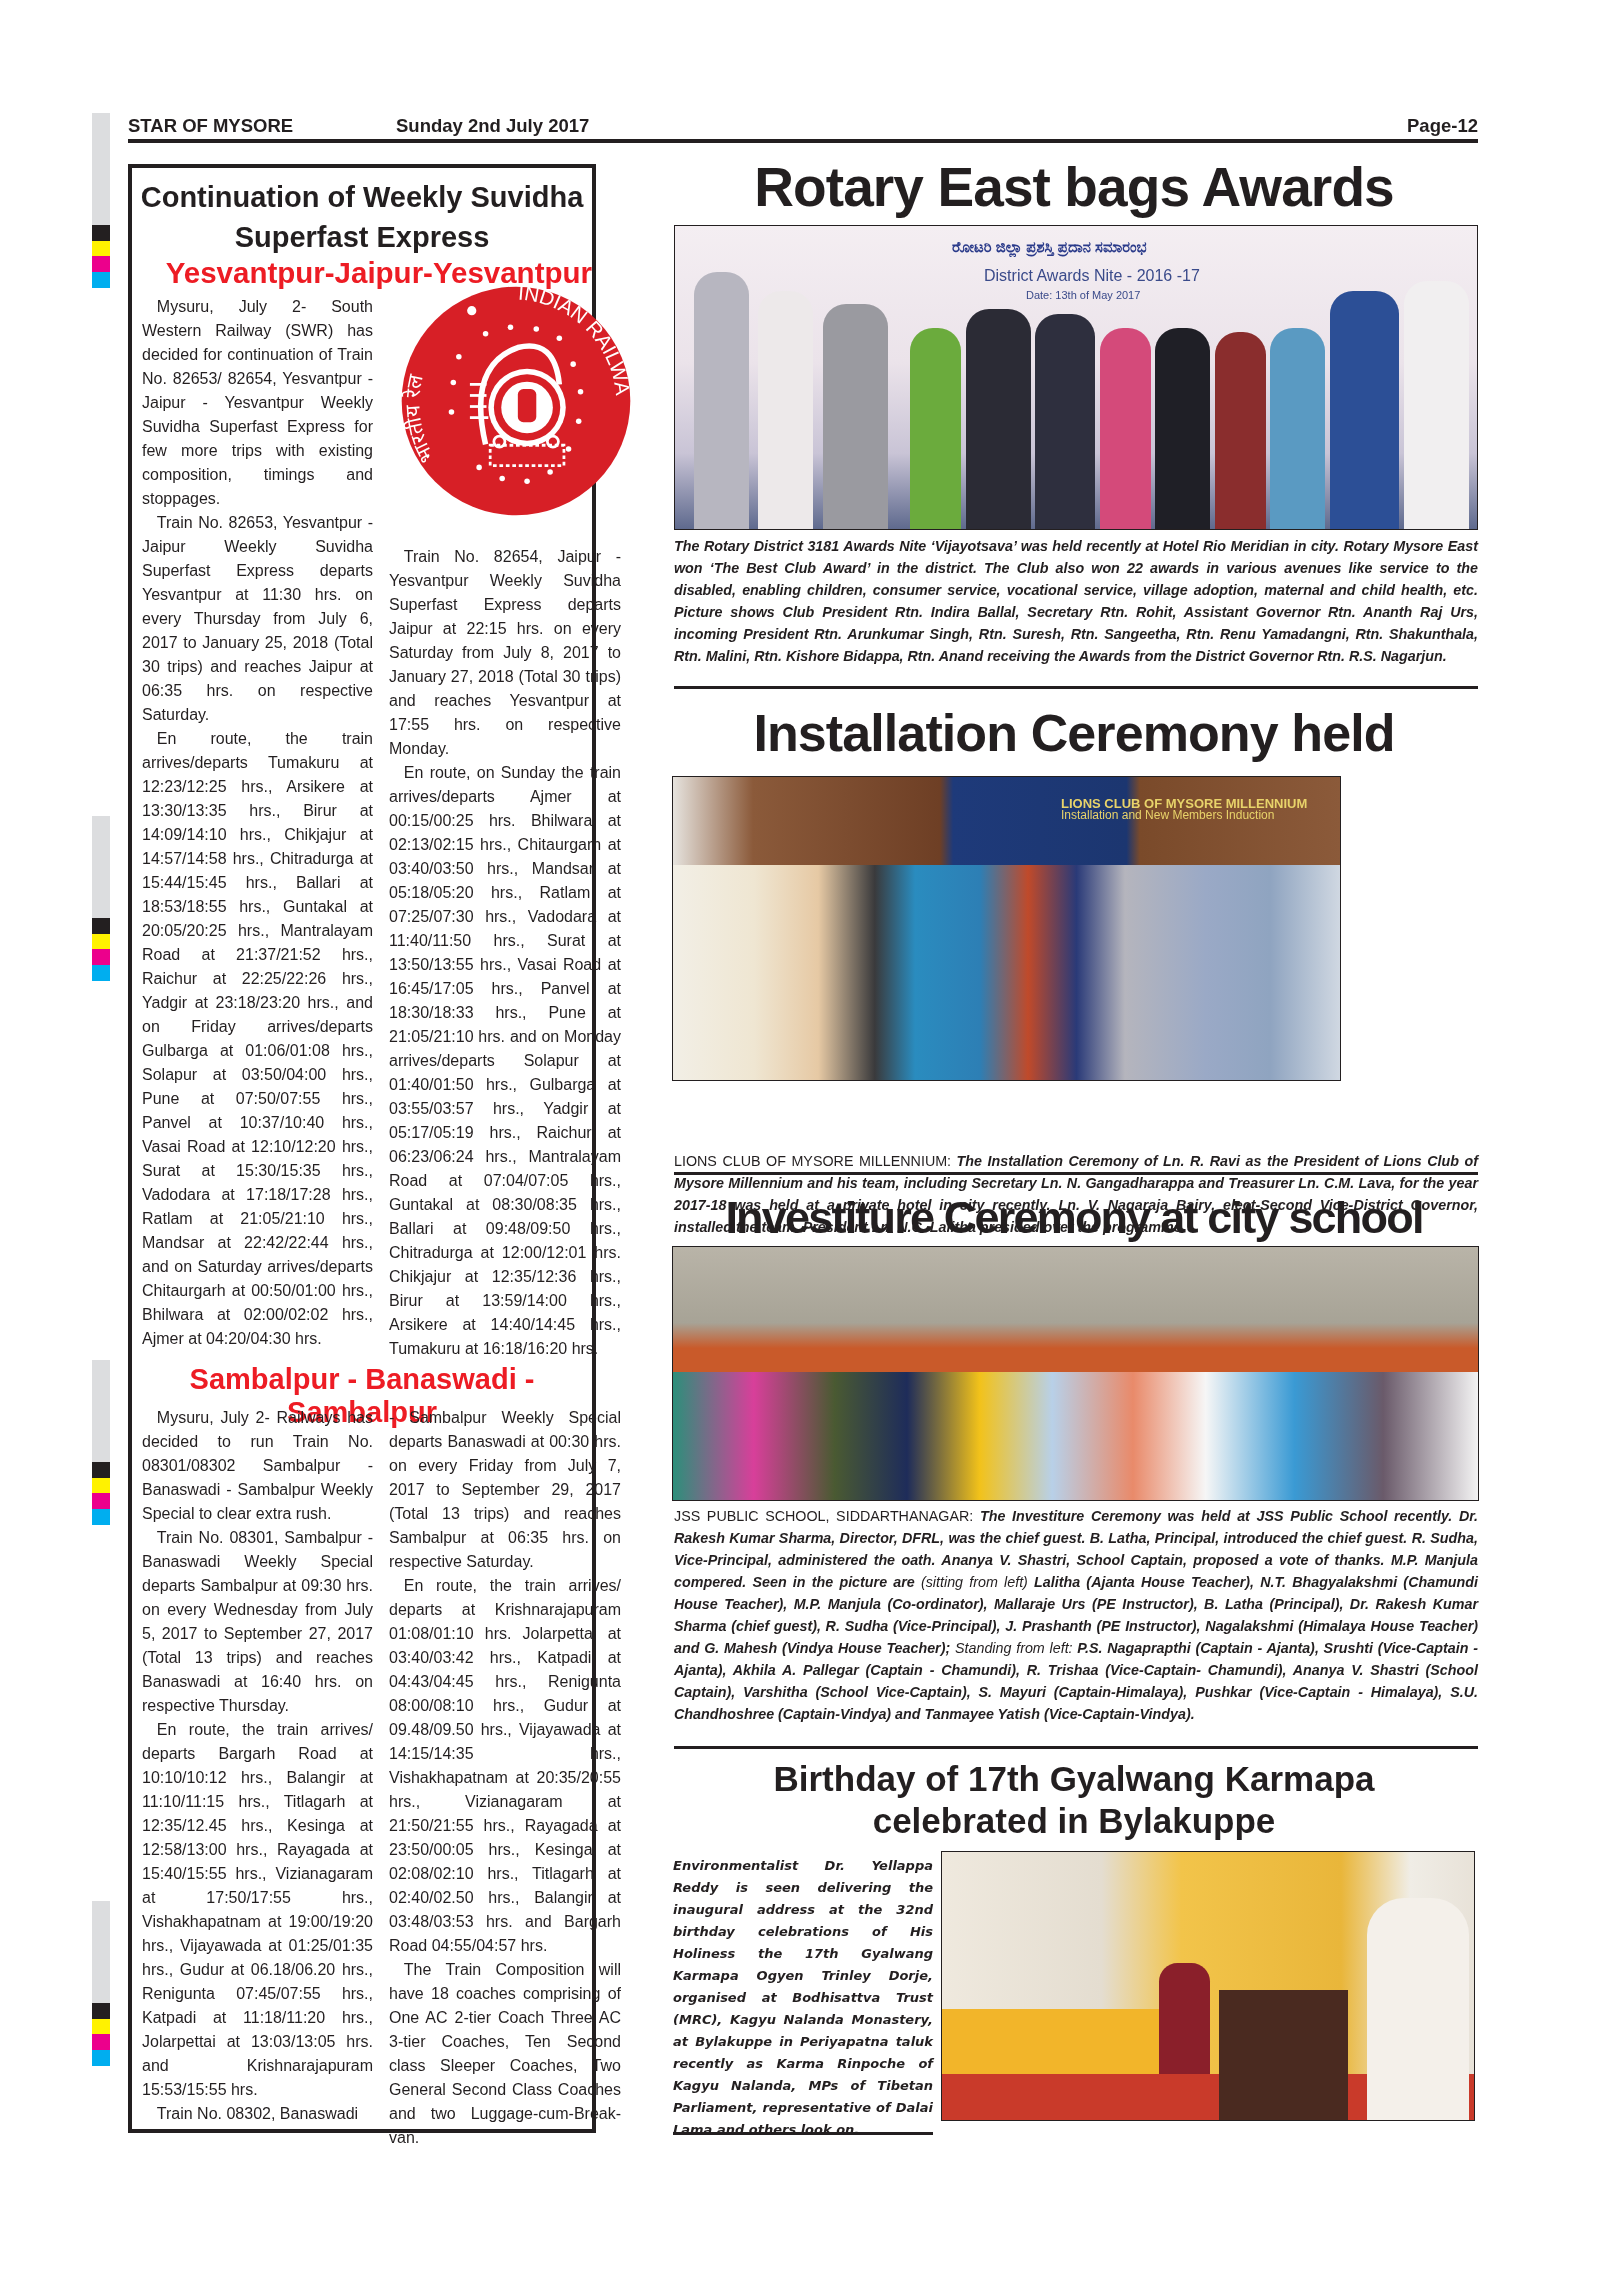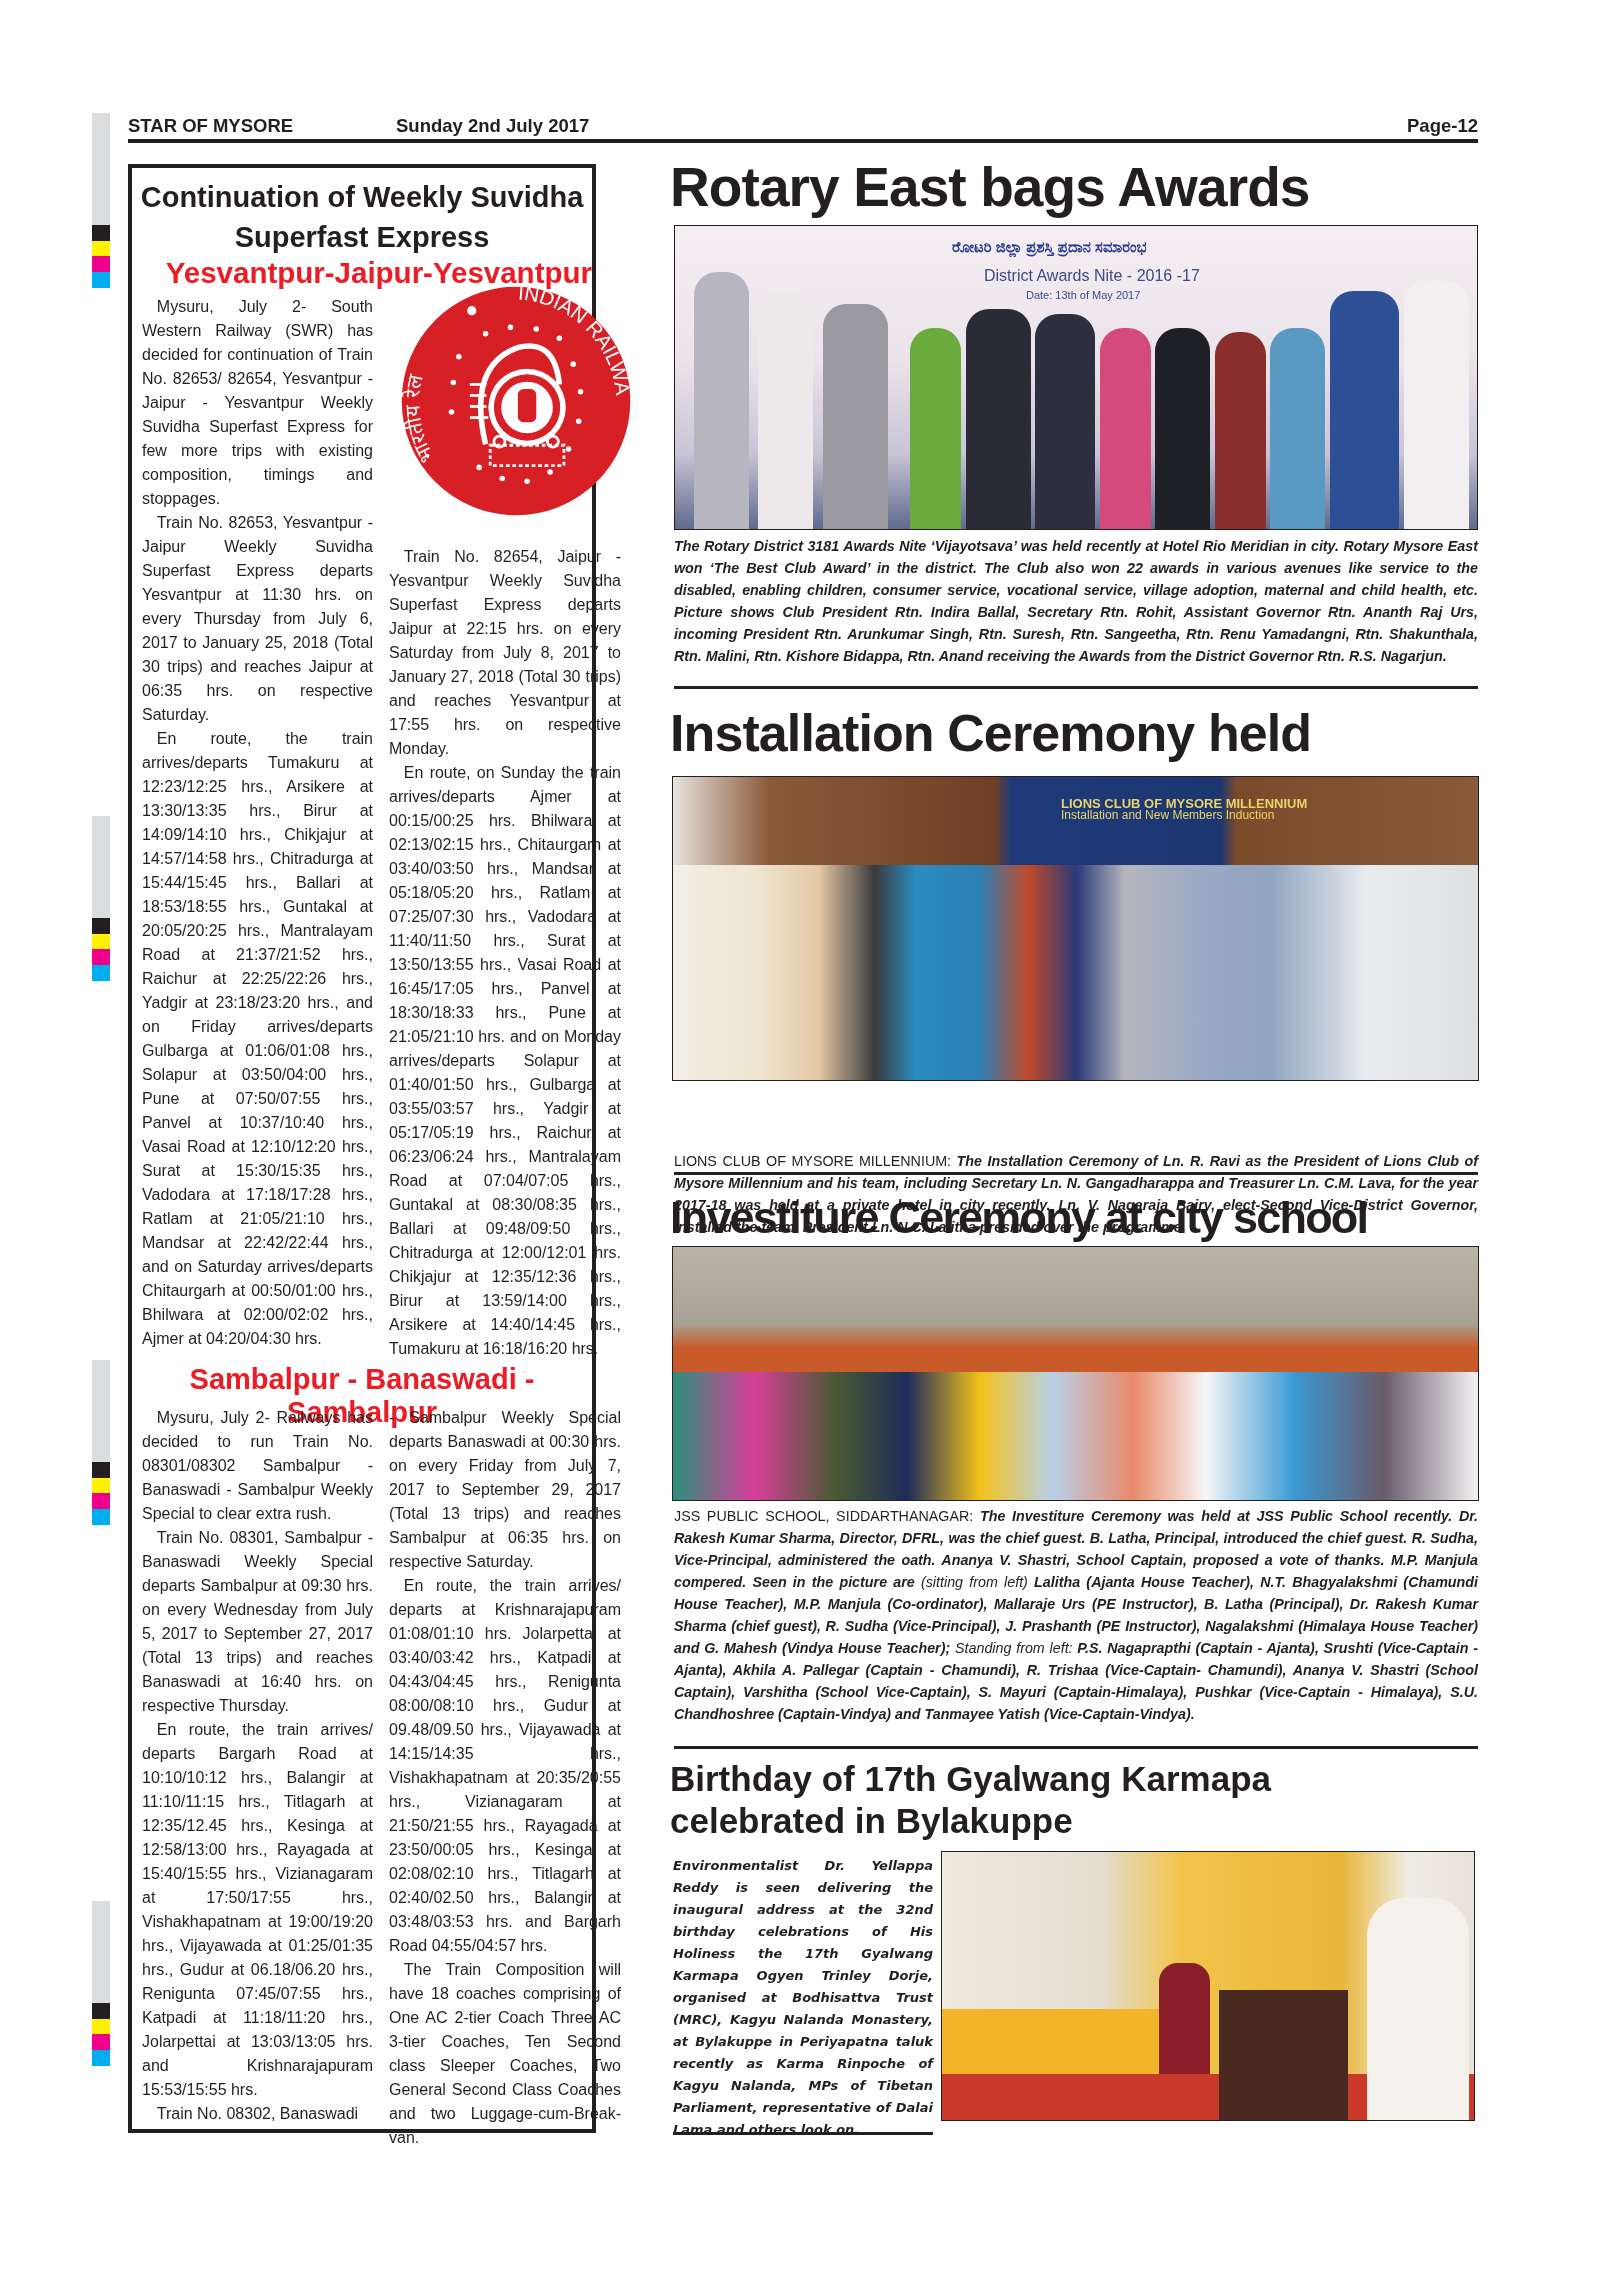--- a/index.html
+++ b/index.html
@@ -26,21 +26,21 @@
   .box-sub { position: absolute; left: 0; right: 0; top: 88px; text-align: right; font-weight: bold; font-size: 29.5px; color: #ed1c24; }
   .sub2 { position: absolute; left: 7.4px; right: 7.4px; top: 1195px; text-align: center; font-weight: bold; font-size: 29px; color: #ed1c24; }
   .col { position: absolute; font-size: 16px; line-height: 24px; text-align: justify; }
   .col p { text-indent: 14.8px; }
   .col p.noind { text-indent: 0; }
 
   .logo { position: absolute; left: 266px; top: 115px; width: 236px; height: 236px; }
 
   
   .rcol { position: absolute; left: 670px; width: 808px; }
-  .headline { font-weight: bold; color: #231f20; text-align: left; white-space: nowrap; letter-spacing: -0.9px; }
+  .headline { font-weight: bold; color: #231f20; text-align: center; white-space: nowrap; letter-spacing: -0.9px; }
   .photo { position: absolute; border: 1.8px solid #231f20; overflow: hidden; }
   .caption { position: absolute; font-size: 14.3px; line-height: 22px; font-weight: bold; font-style: italic; text-align: justify; }
   .caption .plain { font-weight: normal; font-style: normal; }
   .caption .light { font-weight: normal; }
   .rule { position: absolute; height: 2.8px; background: #231f20; }
 </style>
 </head>
 <body>
 
 <div class="reg" style="top:113px;">
@@ -169,21 +169,21 @@
   <div style="position:absolute; left:480px; top:102px; width:55px; height:204px; background:#1f1f26; border-radius:23px 23px 0 0;"></div>
   <div style="position:absolute; left:540px; top:106px; width:51px; height:199px; background:#8a2d2d; border-radius:23px 23px 0 0;"></div>
   <div style="position:absolute; left:595px; top:102px; width:55px; height:204px; background:#5a9ac2; border-radius:23px 23px 0 0;"></div>
   <div style="position:absolute; left:655px; top:65px; width:69px; height:241px; background:#2c4f96; border-radius:23px 23px 0 0;"></div>
   <div style="position:absolute; left:729px; top:55px; width:65px; height:250px; background:#f1eff0; border-radius:23px 23px 0 0;"></div>
 </div>
 <div class="caption" style="left:674px; top:535px; width:804px;">The Rotary District 3181 Awards Nite ‘Vijayotsava’ was held recently at Hotel Rio Meridian in city. Rotary Mysore East won ‘The Best Club Award’ in the district. The Club also won 22 awards in various avenues like service to the disabled, enabling children, consumer service, vocational service, village adoption, maternal and child health, etc. Picture shows Club President Rtn. Indira Ballal, Secretary Rtn. Rohit, Assistant Governor Rtn. Ananth Raj Urs, incoming President Rtn. Arunkumar Singh, Rtn. Suresh, Rtn. Sangeetha, Rtn. Renu Yamadangni, Rtn. Shakunthala, Rtn. Malini, Rtn. Kishore Bidappa, Rtn. Anand receiving the Awards from the District Governor Rtn. R.S. Nagarjun.</div>
 <div class="rule" style="left:674px; top:686px; width:804px;"></div>
 
 <div class="rcol headline" style="top:703px; font-size:52px; line-height:61px;">Installation Ceremony held</div>
-<div class="photo" style="left:672px; top:776px; width:807px; height:305px; background: linear-gradient(90deg, #e6e3de 0%, #8b5a3a 12%, #6e3f25 40%, #1e3a7a 42%, #1c3670 68%, #7a4a2a 70%, #8b5a3a 100%);">
+<div class="photo" style="left:672px; top:776px; width:669px; height:305px; background: linear-gradient(90deg, #e6e3de 0%, #8b5a3a 12%, #6e3f25 40%, #1e3a7a 42%, #1c3670 68%, #7a4a2a 70%, #8b5a3a 100%);">
   <div style="position:absolute; left:388px; top:18.5px; font-size:13px; color:#e8d36a; font-weight:bold;">LIONS CLUB OF MYSORE MILLENNIUM</div>
   <div style="position:absolute; left:388px; top:31px; font-size:12px; color:#e8d36a; font-weight:normal;">Installation and New Members Induction</div>
   <div style="position:absolute; left:0; top:88px; width:807px; height:218px; background: linear-gradient(90deg, #f2efe6 0%, #efe6d2 10%, #e6c9a4 18%, #3a3a3c 25%, #2a8cbf 30%, #2d7fb5 38%, #c04a2a 44%, #2a3a78 50%, #b5b5bd 56%, #9aa9c6 66%, #8fa4c0 74%, #e9ecef 86%, #dedfe3 100%);"></div>
 </div>
 <div class="caption" style="left:674px; top:1150px; width:804px;">
   <span class="plain">LIONS CLUB OF MYSORE MILLENNIUM: </span><span>The Installation Ceremony of Ln. R. Ravi as the President of Lions Club of Mysore Millennium and his team, including Secretary Ln. N. Gangadharappa and Treasurer Ln. C.M. Lava, for the year 2017-18 was held at a private hotel in city recently. Ln. V. Nagaraja Bairy, elect-Second Vice-District Governor, installed the team. President Ln. N.C. Lalitha presided over the programme.</span>
 </div>
 <div class="rule" style="left:674px; top:1172px; width:804px;"></div>
 
 <div class="rcol headline" style="top:1191px; font-size:45px; line-height:54px; letter-spacing:-1.8px;">Investiture Ceremony at city school</div>

